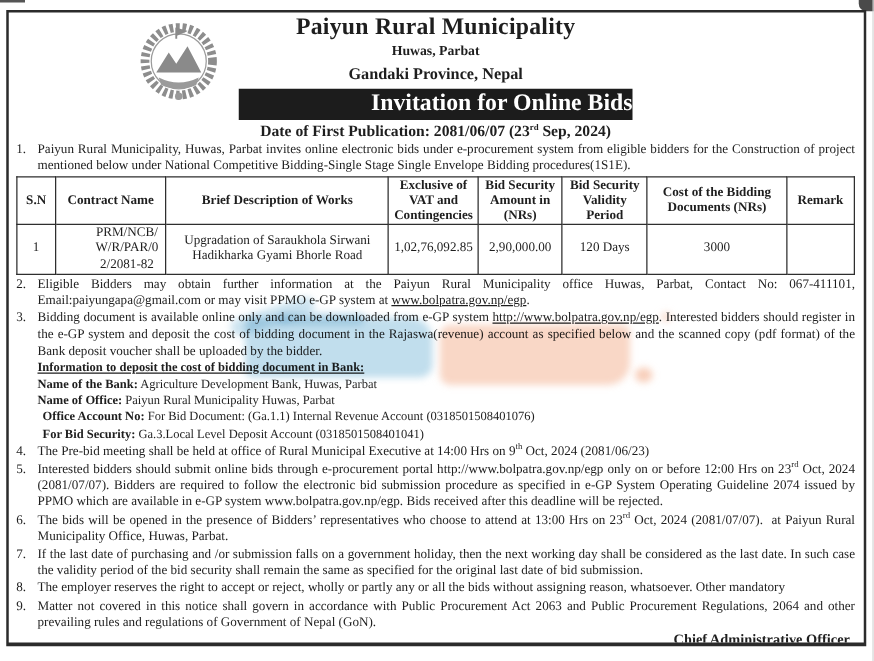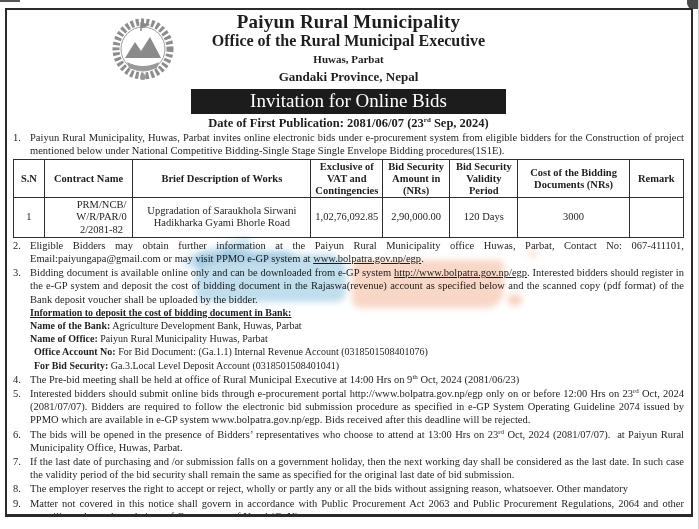--- a/index.html
+++ b/index.html
@@ -27,21 +27,21 @@
   
   .header{position:relative; text-align:center;}
   .logo{position:absolute; left:92px; top:4px; width:76px; height:70px;}
   .h1{font-size:19px; font-weight:bold; line-height:21px; letter-spacing:.2px;}
   .h2{font-size:16px; font-weight:bold; line-height:18px;}
   .h3{font-size:11px; font-weight:bold; line-height:15px; margin-top:2px;}
   .h4{font-size:13px; font-weight:bold; line-height:16px; margin-top:2px;}
   .banner{
     width:315px; margin:4px auto 2px auto; padding:1px 0 3px 0;
     background:var(--banner-bg,#1c1c1c); color:var(--banner-text,#fff);
-    font-size:19px; font-weight:normal; line-height:21px; text-align:center;
+    font-size:19px; font-weight:bold; line-height:21px; text-align:right;
   }
   .pubdate{font-size:12.5px; font-weight:bold; line-height:14px;}
   sup{font-size:7px; line-height:0; vertical-align:super;}
 
   
   .item{display:flex; font-size:10.5px; line-height:13.2px; margin-top:1px;}
   .item .no{flex:0 0 17px; width:17px;}
   .item .txt{flex:1; text-align:justify;}
   .u{text-decoration:underline;}
   b,.bold{font-weight:bold;}
@@ -93,21 +93,20 @@
       <svg width="76" height="70" viewBox="0 0 76 70" aria-hidden="true">
         <circle cx="38" cy="34" r="27" fill="none" stroke="#8d8d8d" stroke-width="7" stroke-dasharray="3 2.2"></circle>
         <circle cx="38" cy="34" r="22" fill="#ffffff" stroke="#9b9b9b" stroke-width="1"></circle>
         <path d="M20 43 L30 27 L36 36 L45 22 L56 43 Z" fill="#8a8a8a"></path>
         <path d="M22 47 Q38 55 54 47 L52 53 Q38 59 24 53 Z" fill="#9a9a9a"></path>
         <path d="M36 8 L36 16 M36 8 L43 10 L36 13 Z" stroke="#8a8a8a" stroke-width="1.5" fill="#8a8a8a"></path>
         <circle cx="38" cy="62" r="3" fill="#9a9a9a"></circle>
       </svg>
     </div>
     <div class="h1">Paiyun Rural Municipality</div>
-    <div class="h2">Office of the Rural Municipal Executive</div>
     <div class="h3">Huwas, Parbat</div>
     <div class="h4">Gandaki Province, Nepal</div>
     <div class="banner">Invitation for Online Bids</div>
     <div class="pubdate"><span>Date of First Publication: 2081/06/07 (23</span><sup>rd</sup><span> Sep, 2024)</span></div>
   </div>
 
   <div class="item">
     <span class="no">1.</span>
     <div class="txt">Paiyun Rural Municipality, Huwas, Parbat invites online electronic bids under e-procurement system from eligible bidders for the Construction of project mentioned below under National Competitive Bidding-Single Stage Single Envelope Bidding procedures(1S1E).</div>
   </div>

